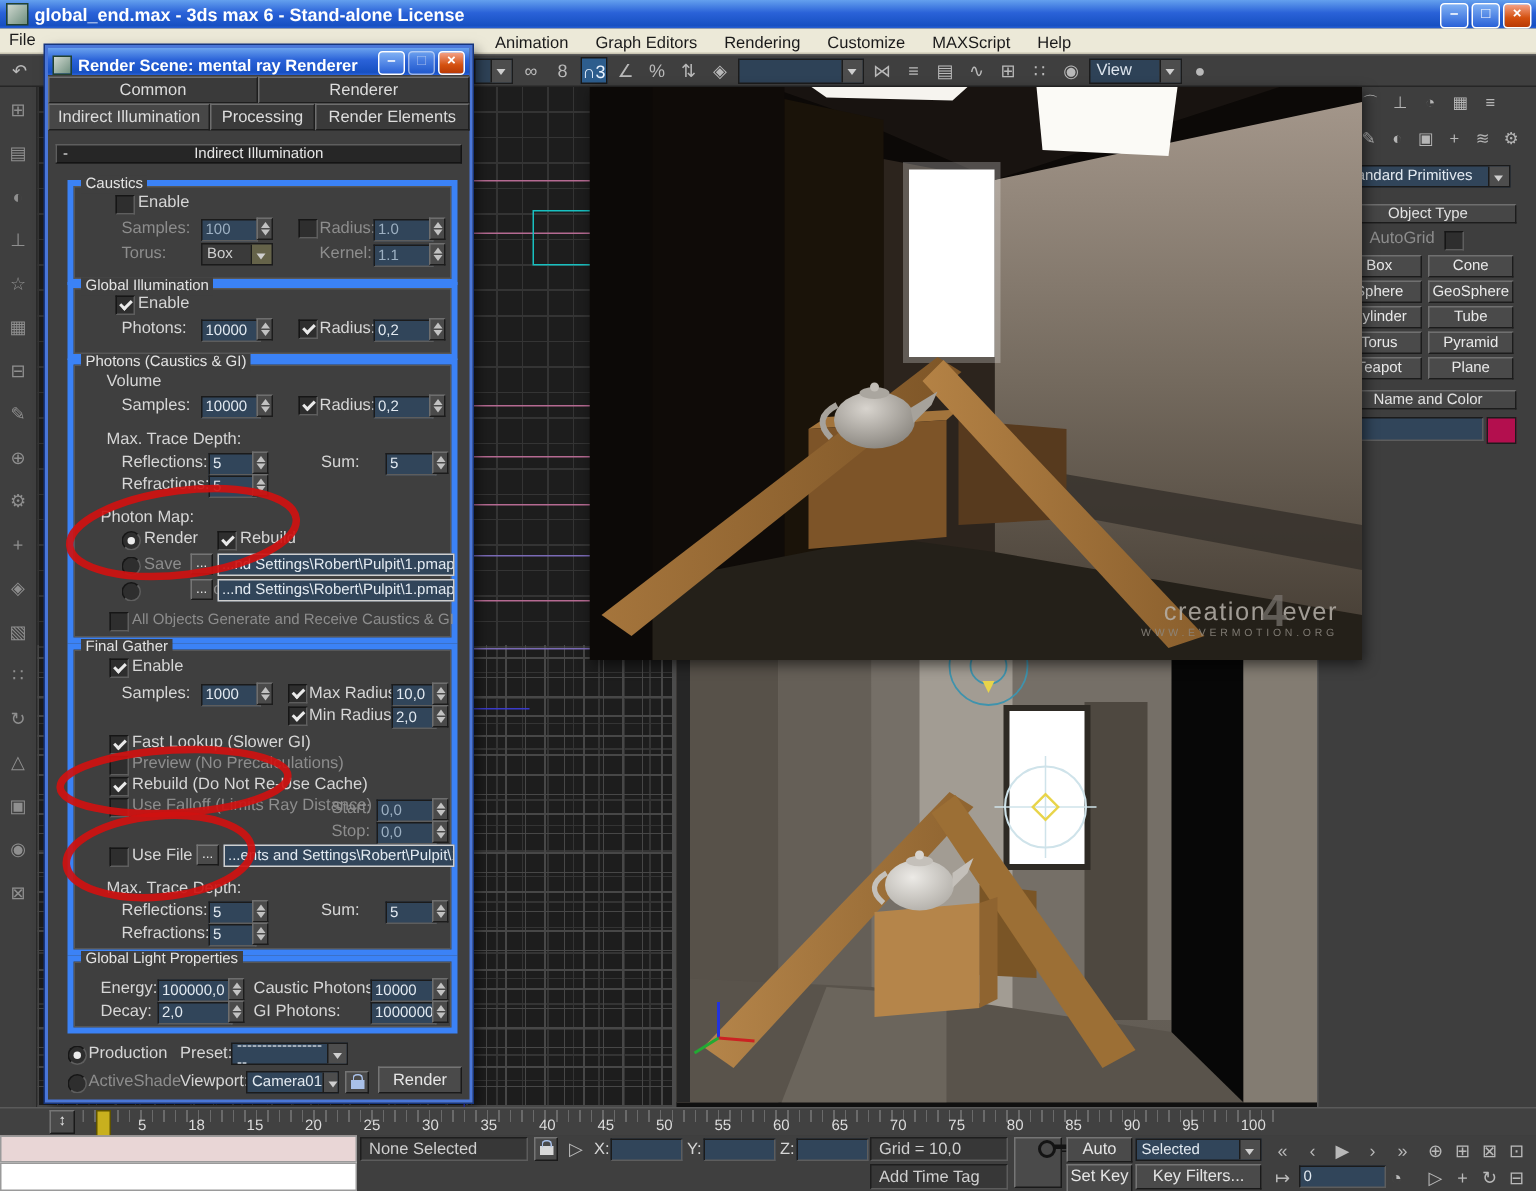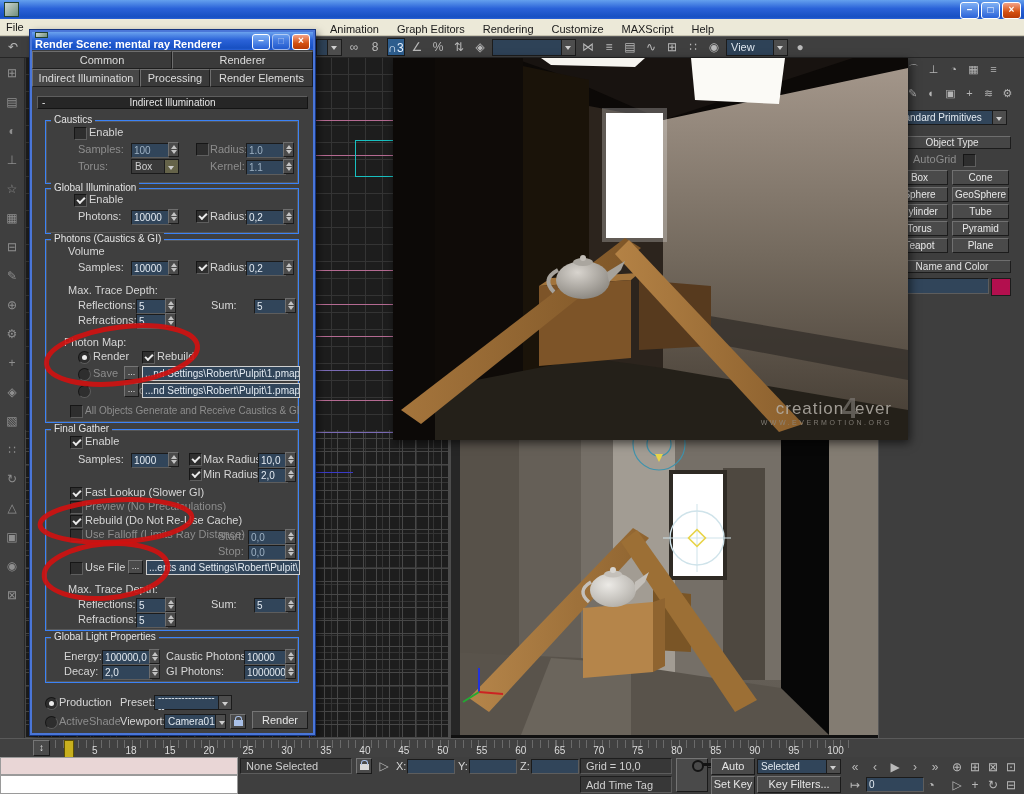--- a/index.html
+++ b/index.html
@@ -86,31 +86,31 @@
     color:#e3eaf1;font-size:10px;padding-left:3px;box-sizing:border-box;}
   .lockicon{position:relative;display:inline-block;width:9px;height:6px;background:#a9c0e8;margin-top:5px;}
   .lockicon::before{content:"";position:absolute;top:-4px;left:1px;width:5px;height:4px;
     border:1px solid #a9c0e8;border-bottom:none;border-radius:3px 3px 0 0;}
 
   
   .dlg{left:30px;top:30px;width:285px;height:705px;background:#3f3f3f;
     border:2px solid #4a76d8;box-shadow:0 0 0 1px #16357e, 3px 3px 8px rgba(0,0,0,.55);box-sizing:border-box;}
   .dlgtitle{position:absolute;left:0;top:0;right:0;height:18px;
     background:linear-gradient(#6aa2ee,#2a62d8 45%,#1750c2 90%,#2a62d8);
-    color:#fff;font-weight:bold;font-size:11px;display:flex;align-items:flex-start;padding:0 3px;flex-direction:column;}
+    color:#fff;font-weight:bold;font-size:11px;display:flex;align-items:flex-end;padding:0 3px;}
   .dlgtitle .winbtn{width:16px;height:14px;line-height:12px;}
   .tabrow{position:absolute;display:flex;width:281px;}
   .tab{border:1px solid;border-color:#6e6e6e #1e1e1e #1e1e1e #6e6e6e;background:#3a3a3a;color:#dcdcdc;
     font-size:11px;text-align:center;line-height:16px;height:18px;box-sizing:border-box;}
   .tab.active{background:#474747;}
   .rollhdr{position:absolute;left:5px;top:64px;width:271px;height:13px;background:#262626;
     border:1px solid;border-color:#5e5e5e #141414 #141414 #5e5e5e;color:#e6e6e6;font-size:10px;
     text-align:center;line-height:12px;box-sizing:border-box;}
   .rollhdr .minus{position:absolute;left:4px;top:0;}
-  .grp{position:absolute;left:13px;width:252px;border:1px solid #3b82f6;box-shadow:inset 0 0 0 1px #575757;}
+  .grp{position:absolute;left:13px;width:252px;border:4px solid #3b82f6;box-shadow:inset 0 0 0 1px #575757;}
   .gtitle{position:absolute;top:-7px;left:5px;background:#3f3f3f;padding:0 3px;font-size:10px;color:#e3e3e3;line-height:12px;white-space:nowrap;}
   .annot{position:absolute;left:0;top:0;width:285px;height:705px;pointer-events:none;}
 
   
   .roverlay{left:393px;top:58px;width:515px;height:382px;box-shadow:2px 3px 9px rgba(0,0,0,.6);}
   .wm{position:absolute;right:16px;bottom:10px;text-align:right;color:#b6b1aa;opacity:.85;line-height:14px;}
   .wm .wm1,.wm .wm2{font-size:17px;letter-spacing:1px;}
   .wm .wmnum{font-size:30px;color:#7e7973;opacity:.8;font-weight:bold;margin:0 -3px;vertical-align:-4px;}
   .wm .wmurl{display:block;font-size:7px;letter-spacing:2.5px;color:#8d8880;margin-top:0px;}
 
@@ -135,20 +135,21 @@
     box-shadow:8px 3px 0 -1px #141414, 4px 3px 0 -1px #141414;}
   .navgrid{position:absolute;left:948px;top:0;display:grid;grid-template-columns:repeat(4,18px);grid-auto-rows:18px;gap:0px;}
 </style>
 </head>
 <body>
 
 <div id="root">
 
   <div class="abs titlebar">
     <span class="appicon"></span>
+    <span>global_end.max - 3ds max 6 - Stand-alone License</span>
     <span class="winbtns">
       <span class="winbtn">–</span>
       <span class="winbtn">□</span>
       <span class="winbtn close">×</span>
     </span>
   </div>
 
   <div class="abs menubar">
     <span class="menuitem" style="position:absolute;left:6px;">File</span>
     <span class="menurow">

